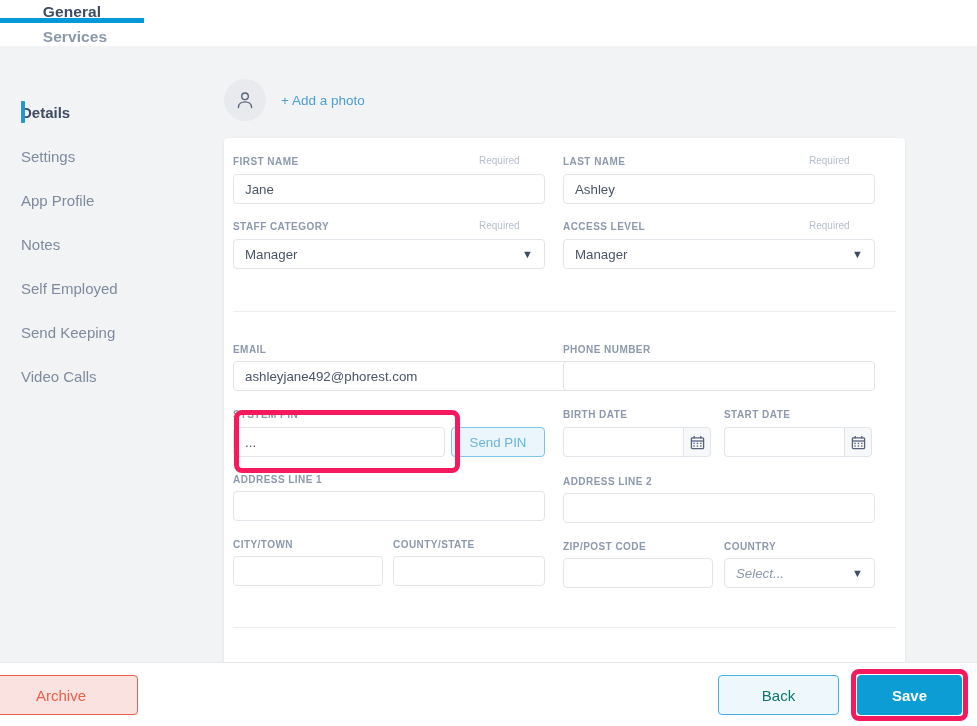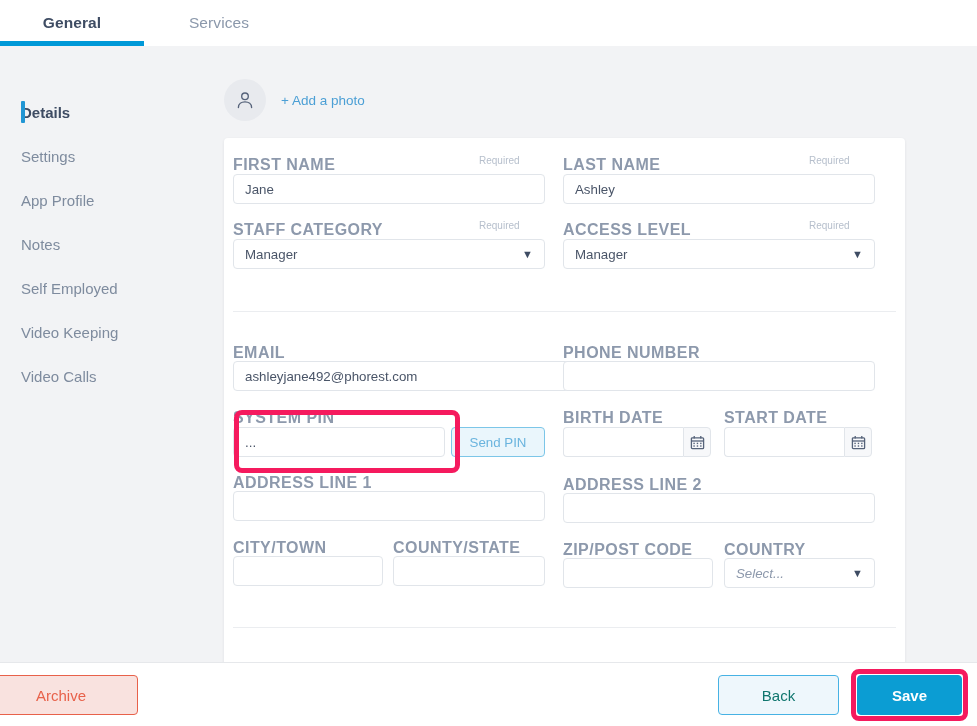--- a/index.html
+++ b/index.html
@@ -21,35 +21,36 @@
 
   
   .tabbar {
     position: absolute;
     top: 0; left: 0;
     width: 977px;
     height: 46px;
     background: #ffffff;
     display: flex;
     align-items: flex-start;
+    flex-direction: column;
   }
   .tab {
     position: relative;
     height: 46px;
     display: flex;
     align-items: center;
     justify-content: center;
     font-size: 15.5px;
     font-weight: bold;
     letter-spacing: 0.1px;
     cursor: pointer;
     user-select: none;
   }
   .tab-general { width: 144px; color: #3e4c63; }
-  .tab-services { width: 150px; color: #8b98ab; font-weight: normal; }
+  .tab-services { width: 150px; color: #8b98ab; font-weight: bold; align-items: flex-end; }
   .tab.active::after {
     content: "";
     position: absolute;
     left: 0; right: 0; bottom: 0;
     height: 5px;
     background: #0099d8;
   }
 
   
   .body-area {
@@ -135,21 +136,21 @@
     background: #ffffff;
     border-radius: 4px;
     box-shadow: 0 1px 3px rgba(40,50,70,0.09);
   }
 
   .card-inner { position: relative; padding: 0; }
 
   
   .flabel {
     position: absolute;
-    font-size: 16px;
+    font-size: 10px;
     font-weight: bold;
     letter-spacing: 0.45px;
     color: #8d99ac;
     text-transform: uppercase;
     white-space: nowrap;
   }
   .required {
     position: absolute;
     font-size: 10px;
     color: #b6bfcc;
@@ -328,21 +329,21 @@
       <div class="side-item">
         <span>App Profile</span>
       </div>
       <div class="side-item">
         <span>Notes</span>
       </div>
       <div class="side-item">
         <span>Self Employed</span>
       </div>
       <div class="side-item">
-        <span>Video Keeping</span>
+        <span>Send Keeping</span>
       </div>
       <div class="side-item">
         <span>Video Calls</span>
       </div>
     </div>
 
     <div class="main">
 
       <div class="photo-row">
         <div class="avatar">

